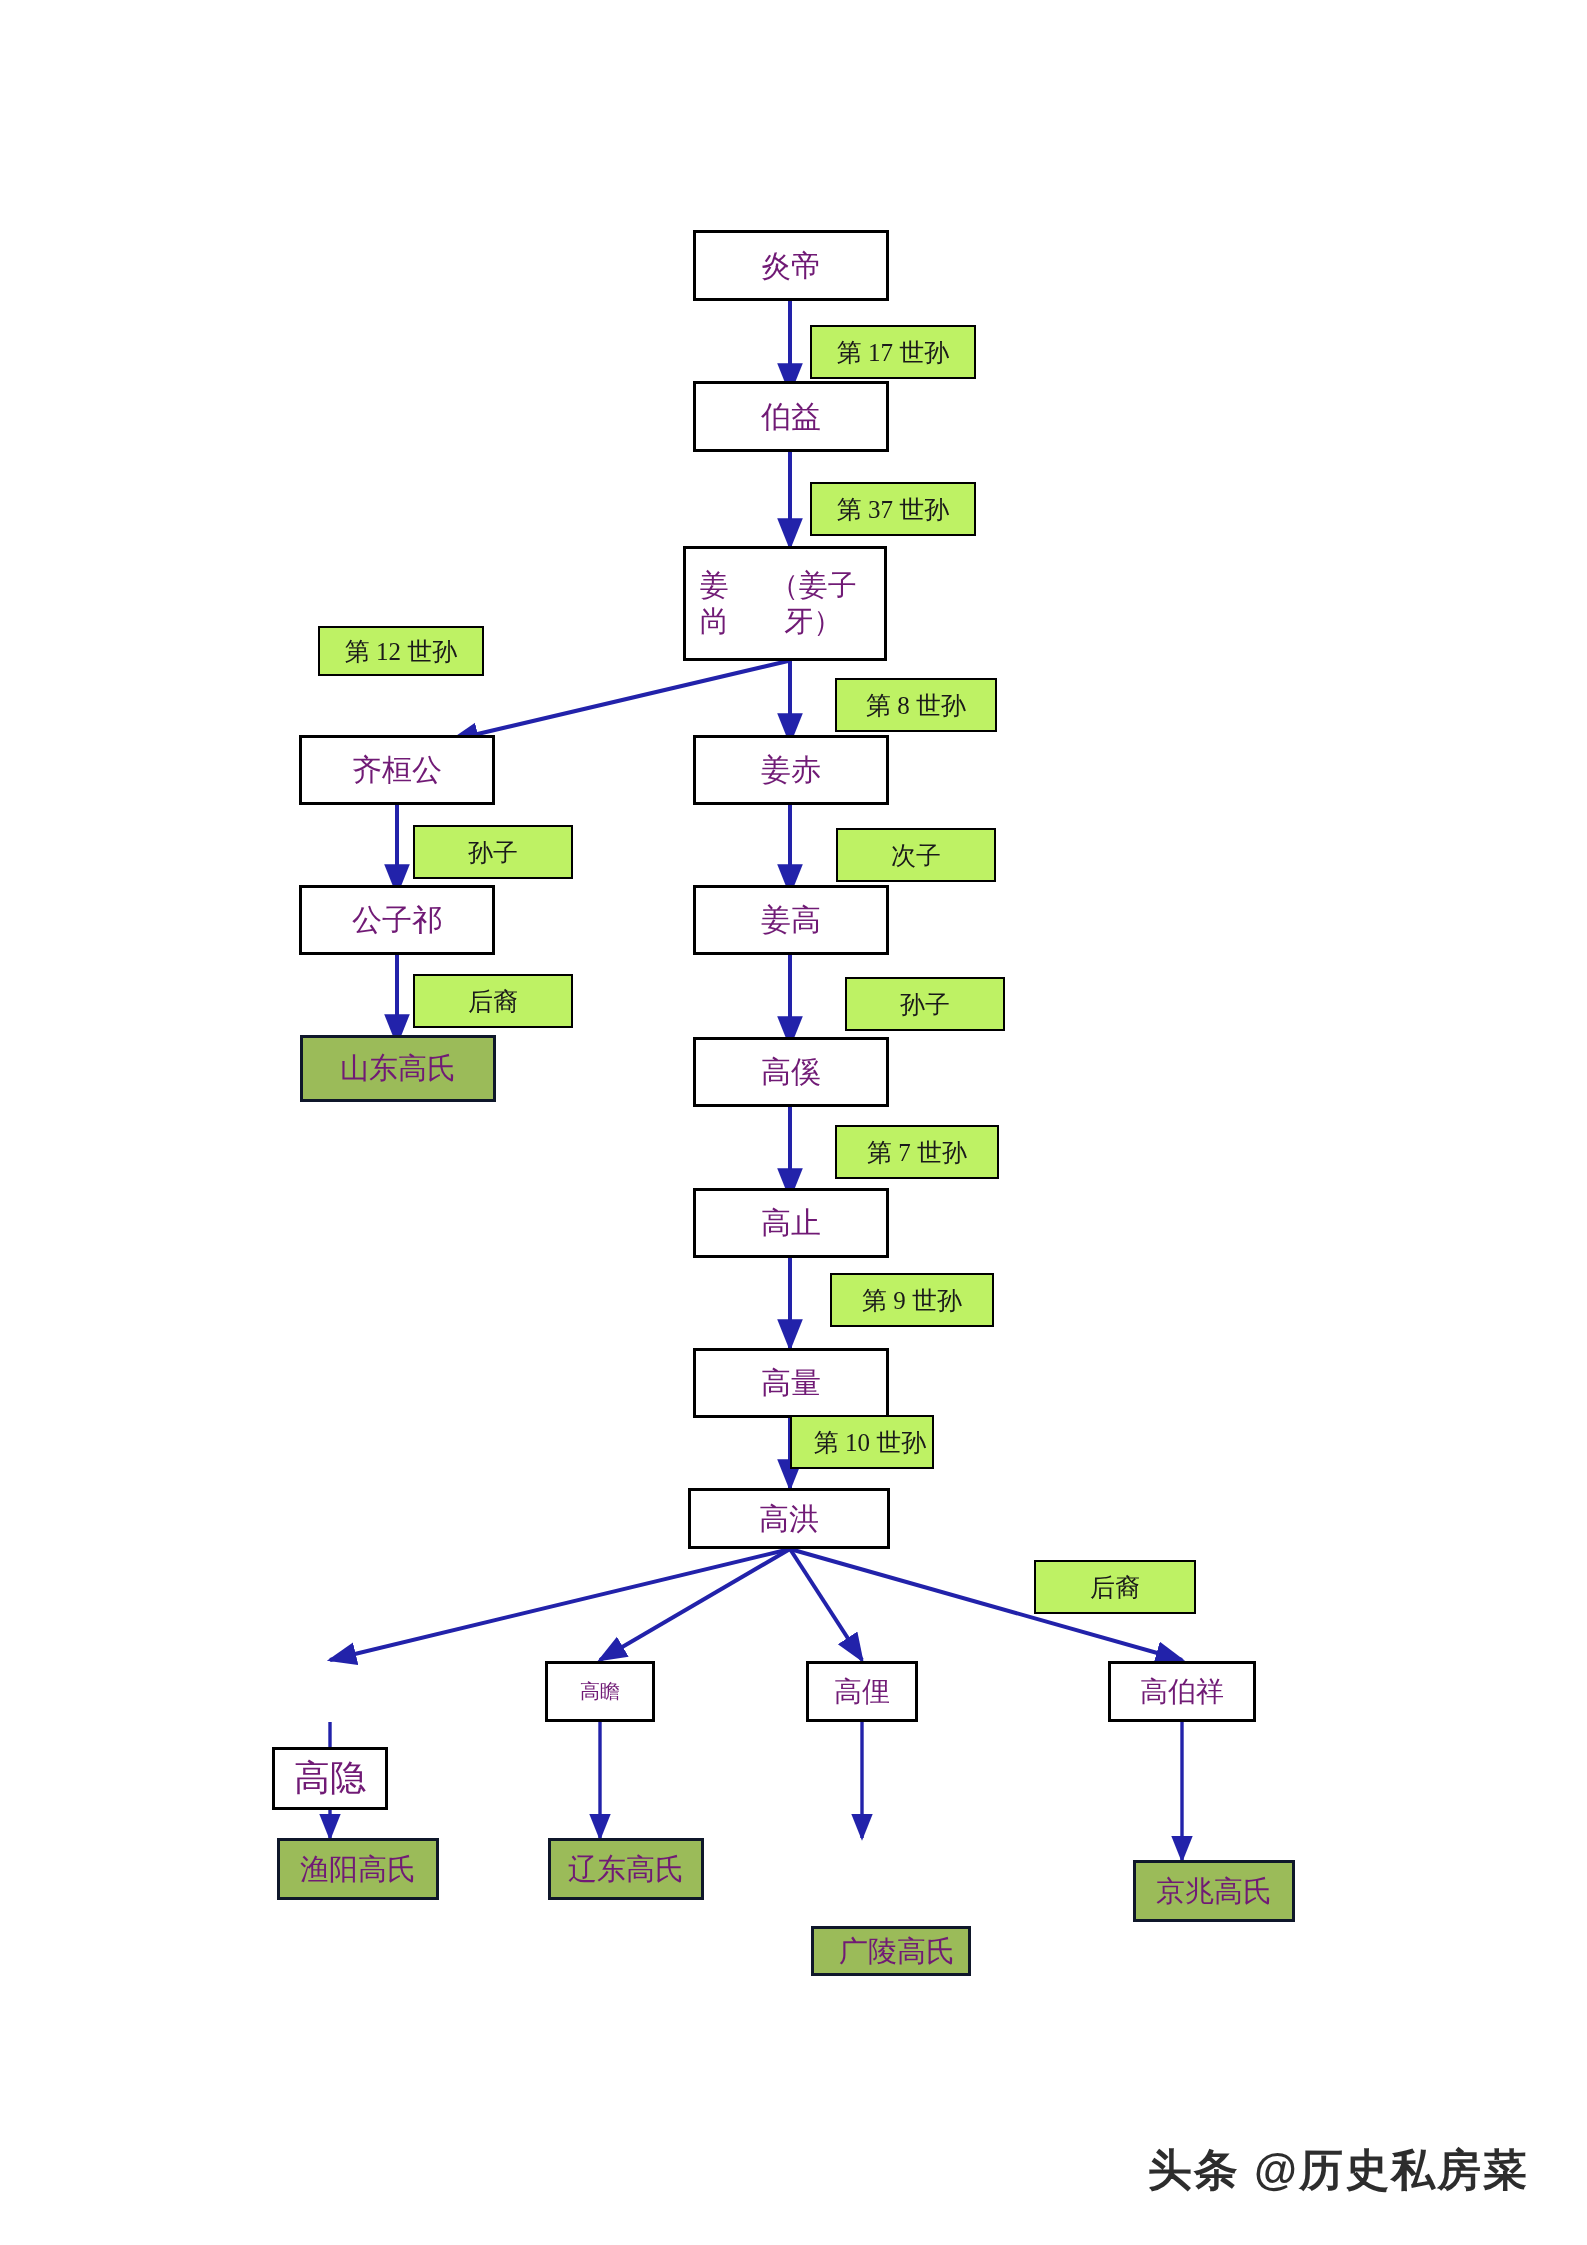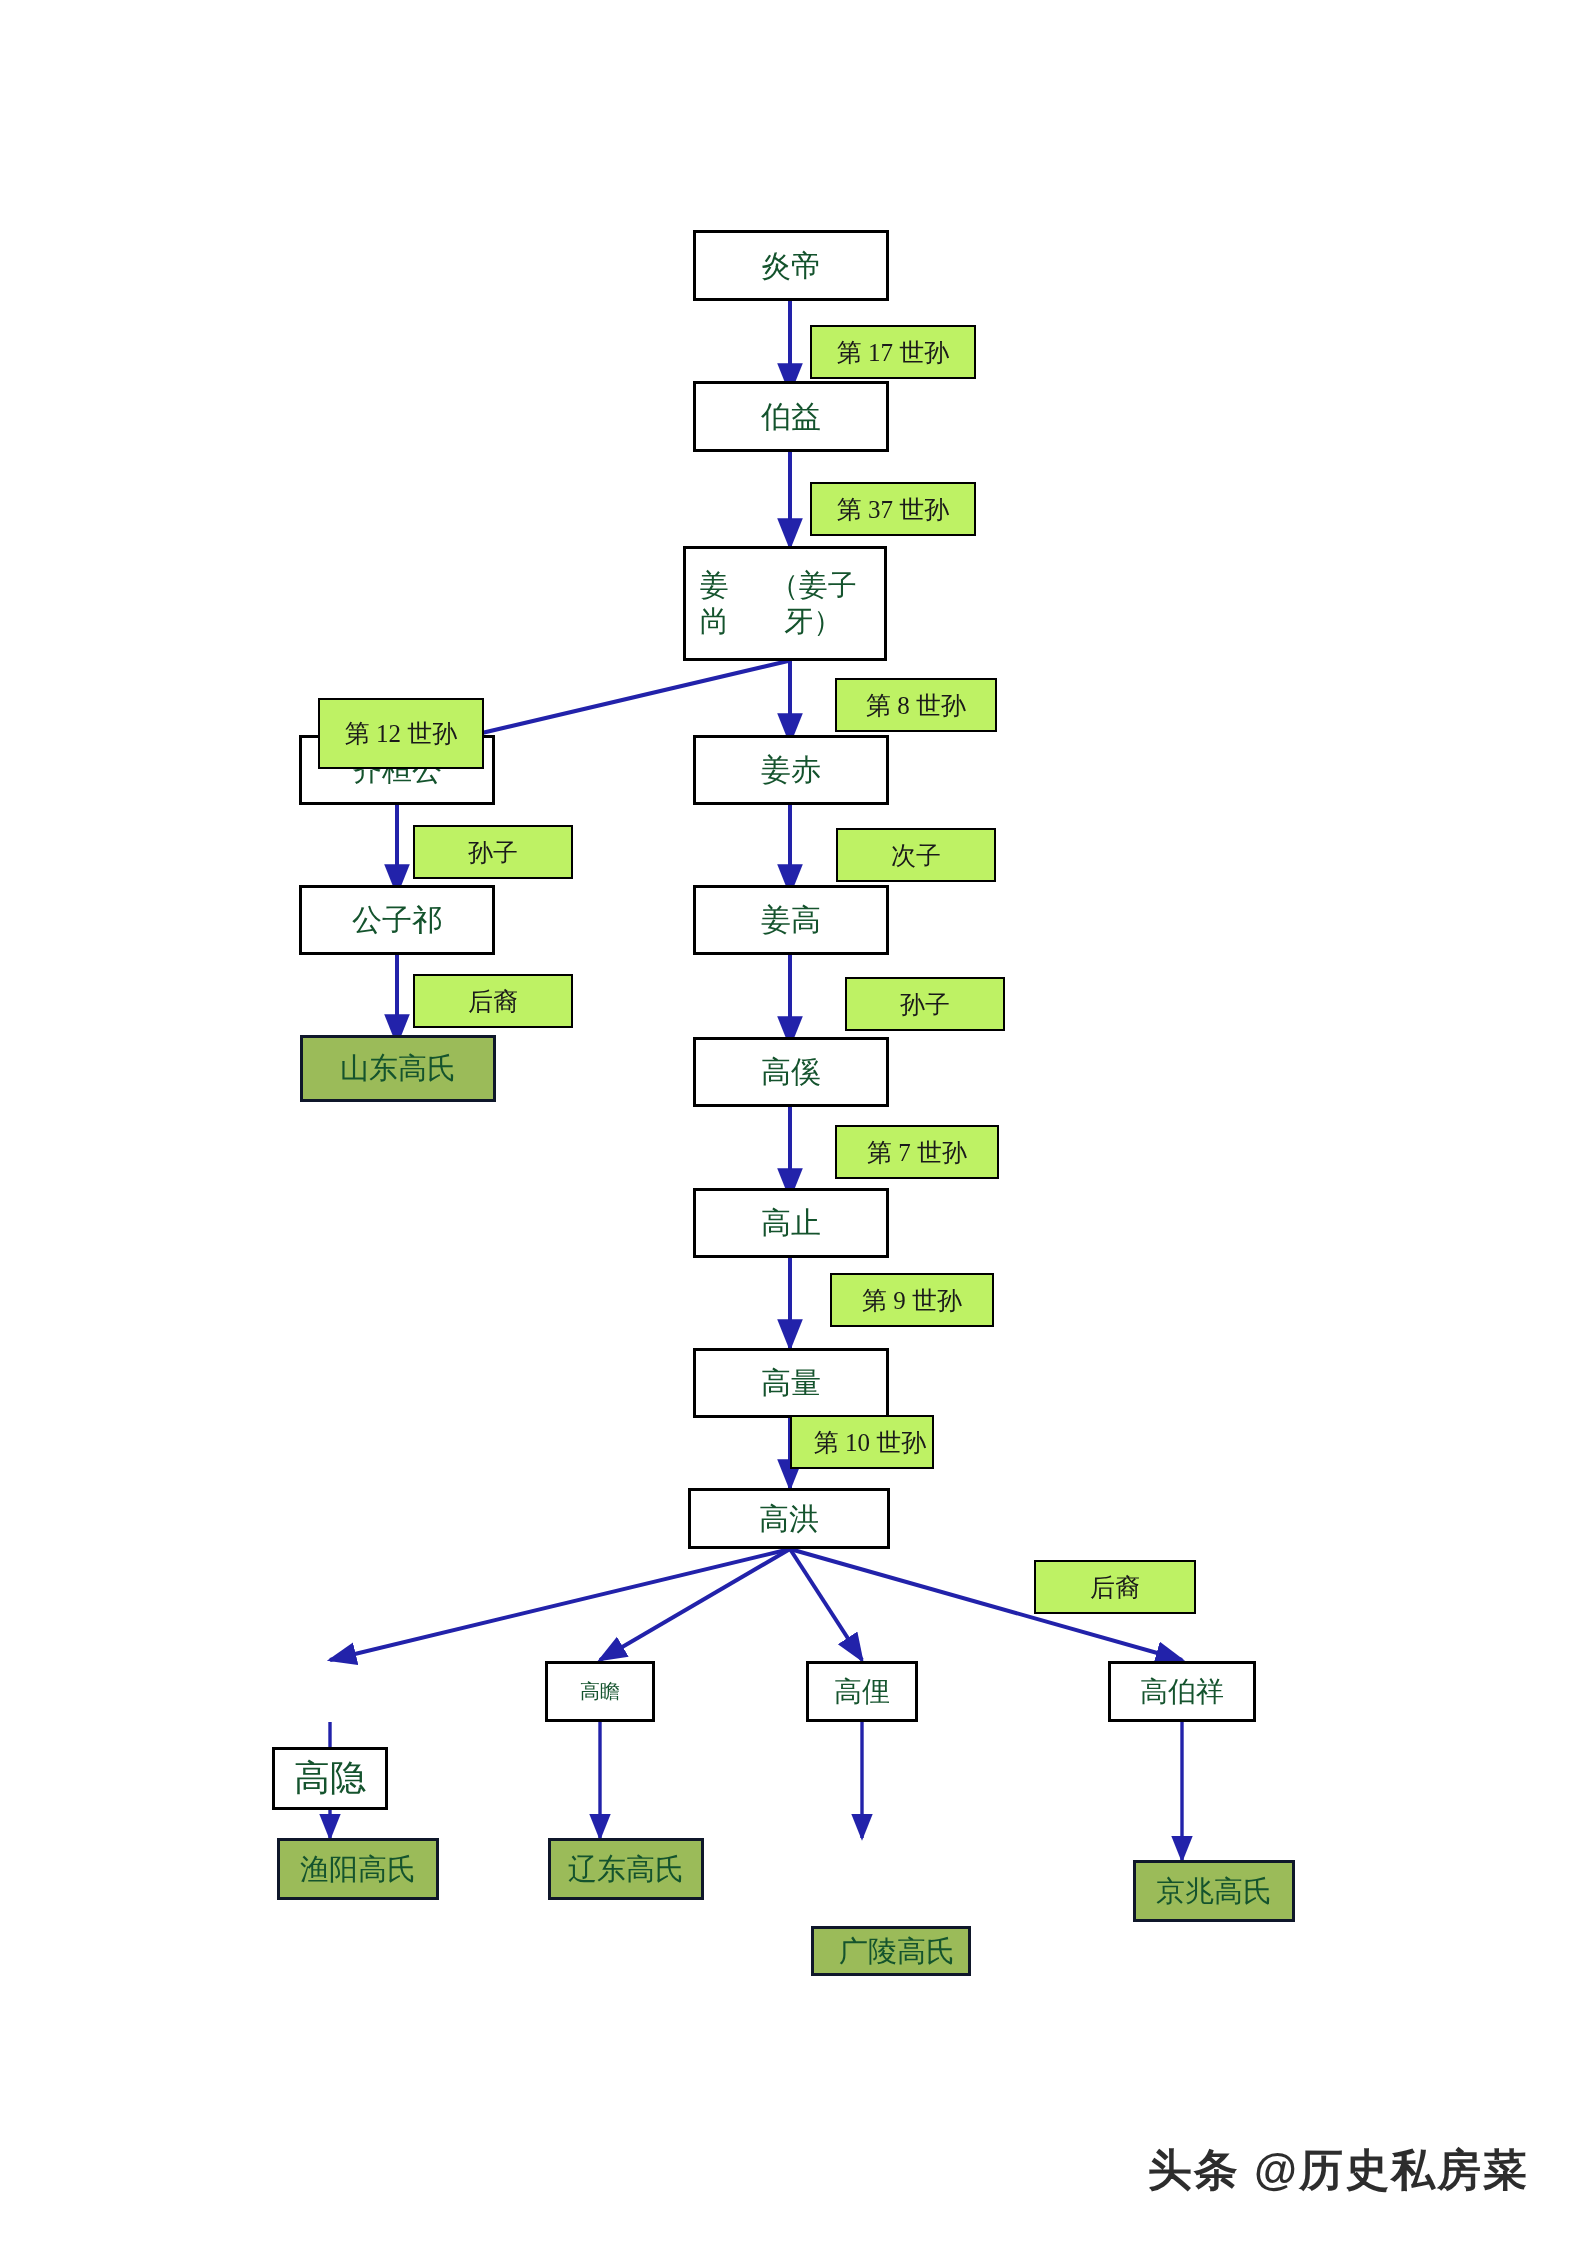--- a/index.html
+++ b/index.html
@@ -28,21 +28,21 @@
   }
   .node {
     position: absolute;
     box-sizing: border-box;
     border: 3px solid #000000;
     background: #ffffff;
     display: flex;
     align-items: center;
     justify-content: center;
     text-align: center;
-    color: #14532d;
+    color: #701a75;
     font-family: "Liberation Serif", "DejaVu Serif", serif;
     line-height: 1.18;
     z-index: 3;
   }
   .node.person {
     font-size: 30px;
   }
   .node.person.two-line {
     font-size: 29px;
     flex-direction: row;
@@ -205,21 +205,21 @@
   </div>
 
   <div class="label" style="left:810px; top:325px; width:166px; height:54px;">
     <span>第 17 世孙</span>
   </div>
 
   <div class="label" style="left:810px; top:482px; width:166px; height:54px;">
     <span>第 37 世孙</span>
   </div>
 
-  <div class="label" style="left:318px; top:698px; width:166px; height:71px;">
+  <div class="label" style="left:318px; top:626px; width:166px; height:50px;">
     <span>第 12 世孙</span>
   </div>
 
   <div class="label" style="left:835px; top:678px; width:162px; height:54px;">
     <span>第 8 世孙</span>
   </div>
 
   <div class="label" style="left:413px; top:825px; width:160px; height:54px;">
     <span>孙子</span>
   </div>

